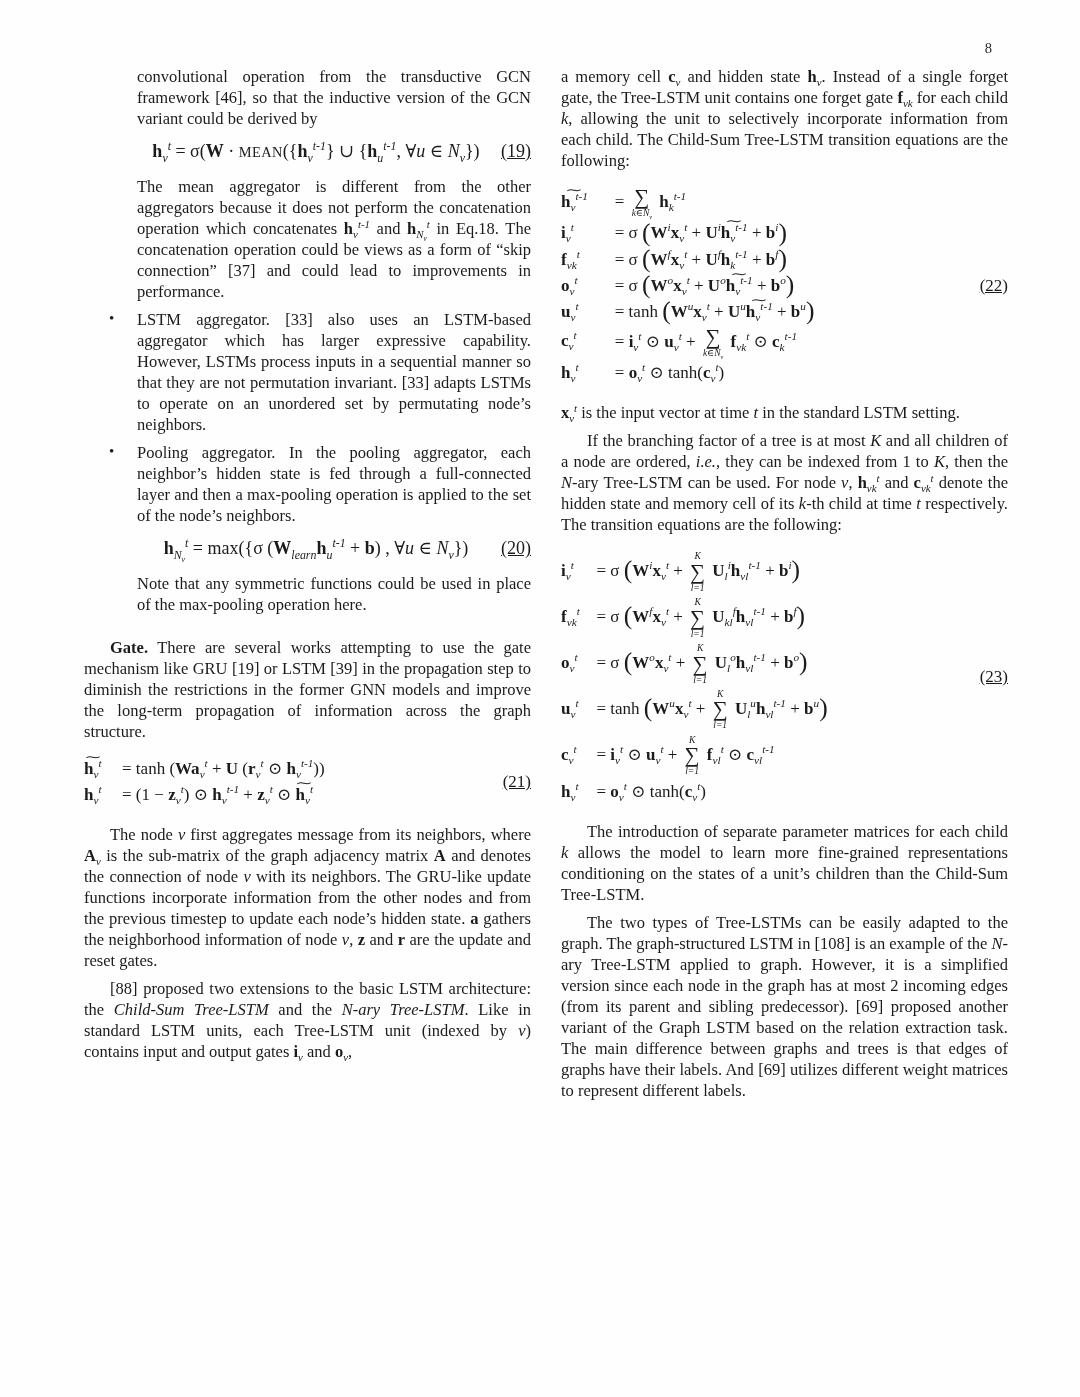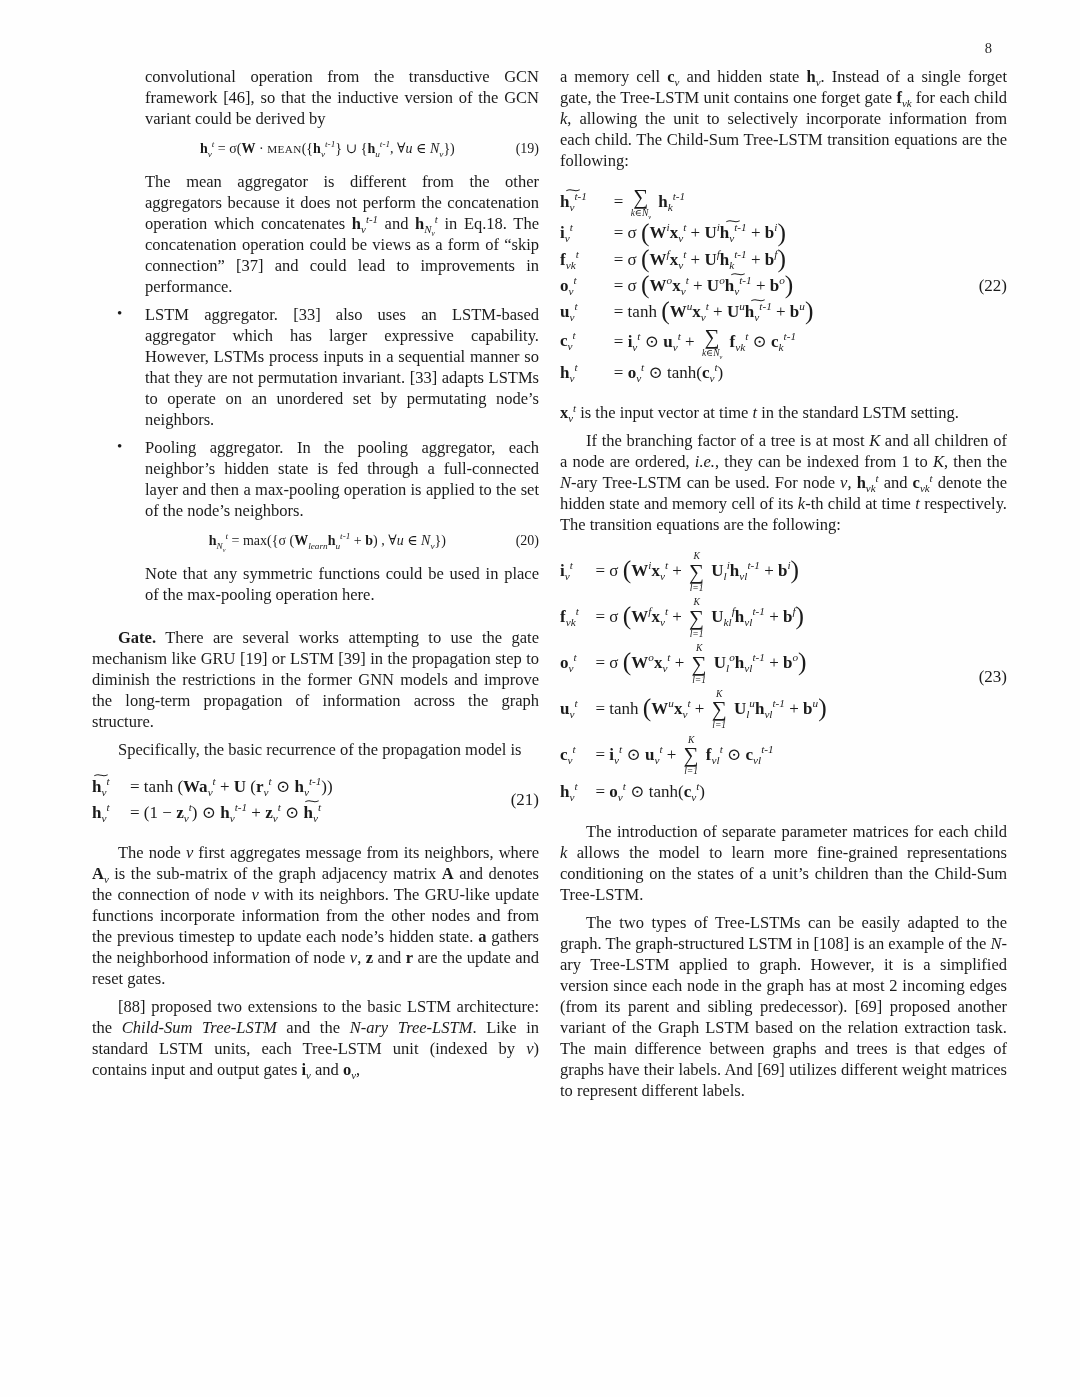--- a/index.html
+++ b/index.html
@@ -4,38 +4,38 @@
 <style>
   * { box-sizing: border-box; }
   html, body { margin:0; padding:0; background:#ffffff; }
   .page {
     width:1080px; height:1397px; overflow:hidden; position:relative;
     background:#fefefe; color:#1b1b1b;
     font-family:"Liberation Serif","DejaVu Serif",serif;
     padding:66px 82px 0 84px;
   }
   .pagenum { position:absolute; top:40px; right:88px; font-size:14.5px; color:#2a2a2a; }
-  .cols { display:flex; gap:21px;margin-left:8px; }
+  .cols { display:flex; gap:30px; }
   .col { width:447px; flex:0 0 447px; font-size:16.5px; line-height:21px; text-align:justify; }
   .p { margin:0 0 7px; }
   .ind { text-indent:26px; }
   .noind { text-indent:0; }
   .hang { margin-left:53px; }
   .bullet { position:relative; }
   .bullet::before { content:"•"; position:absolute; left:-28px; top:-1px; font-size:15px; }
   .gate { margin-top:22px; }
   
-  .eq { display:flex; align-items:flex-end; margin:11px 0 13px; font-size:14px; line-height:1.25; text-align:left; }
+  .eq { display:flex; align-items:flex-end; margin:11px 0 13px; font-size:18px; line-height:1.25; text-align:left; }
   .eq .eq-body { flex:1; text-align:center; }
   .eqm { display:flex; align-items:center; margin:12px 0 14px; font-size:17px; line-height:1.3; text-align:left; }
   .eqm .rows { flex:1; display:table; margin:0 auto; border-spacing:0 4px; }
   .eqrow { display:table-row; }
   .el { display:table-cell; vertical-align:baseline; padding-right:3px; white-space:nowrap; }
   .er { display:table-cell; text-align:left; vertical-align:baseline; white-space:nowrap; }
-  .eq-num { margin-left:6px; white-space:nowrap; }
+  .eq-num { margin-left:6px; white-space:nowrap;text-decoration:underline; }
   sub, sup { font-style:italic; line-height:0; }
   sup { font-size:0.66em; vertical-align:super; }
   sub { font-size:0.66em; vertical-align:sub; }
   .wt { position:relative; display:inline-block; }
   .wt::after {
     content:"∼"; position:absolute; left:50%; top:-0.68em;
     transform:translateX(-50%) scaleX(1.8); font-size:0.7em; font-style:normal;
   }
   .sum { display:inline-flex; flex-direction:column; align-items:center; vertical-align:middle; margin:0 3px; }
   .sum .slim { font-size:9.5px; line-height:1.1; font-style:italic; }
@@ -66,21 +66,20 @@
 
         <div class="eq">
           <span class="eq-body"><b>h</b><sub><i>N</i><sub>v</sub></sub><sup>t</sup> = max({σ (<b>W</b><sub>learn</sub><b>h</b><sub>u</sub><sup>t-1</sup> + <b>b</b>) , ∀<i>u</i> ∈ <i>N</i><sub>v</sub>})</span>
           <span class="eq-num">(20)</span>
         </div>
 
         <p class="p noind">Note that any symmetric functions could be used in place of the max-pooling operation here.</p>
       </div>
 
       <p class="p ind gate"><b>Gate.</b> There are several works attempting to use the gate mechanism like GRU [19] or LSTM [39] in the propagation step to diminish the restrictions in the former GNN models and improve the long-term propagation of information across the graph structure.</p>
-      <p class="p ind">Specifically, the basic recurrence of the propagation model is</p>
 
       <div class="eqm">
         <div class="rows">
           <div class="eqrow">
               <span class="el"><span class="wt"><b>h</b><sub>v</sub><sup>t</sup></span></span>
               <span class="er">= tanh (<b>Wa</b><sub>v</sub><sup>t</sup> + <b>U</b> (<b>r</b><sub>v</sub><sup>t</sup> ⊙ <b>h</b><sub>v</sub><sup>t-1</sup>))</span>
             </div>
           <div class="eqrow">
               <span class="el"><b>h</b><sub>v</sub><sup>t</sup></span>
               <span class="er">= (1 − <b>z</b><sub>v</sub><sup>t</sup>) ⊙ <b>h</b><sub>v</sub><sup>t-1</sup> + <b>z</b><sub>v</sub><sup>t</sup> ⊙ <span class="wt"><b>h</b><sub>v</sub><sup>t</sup></span></span>

